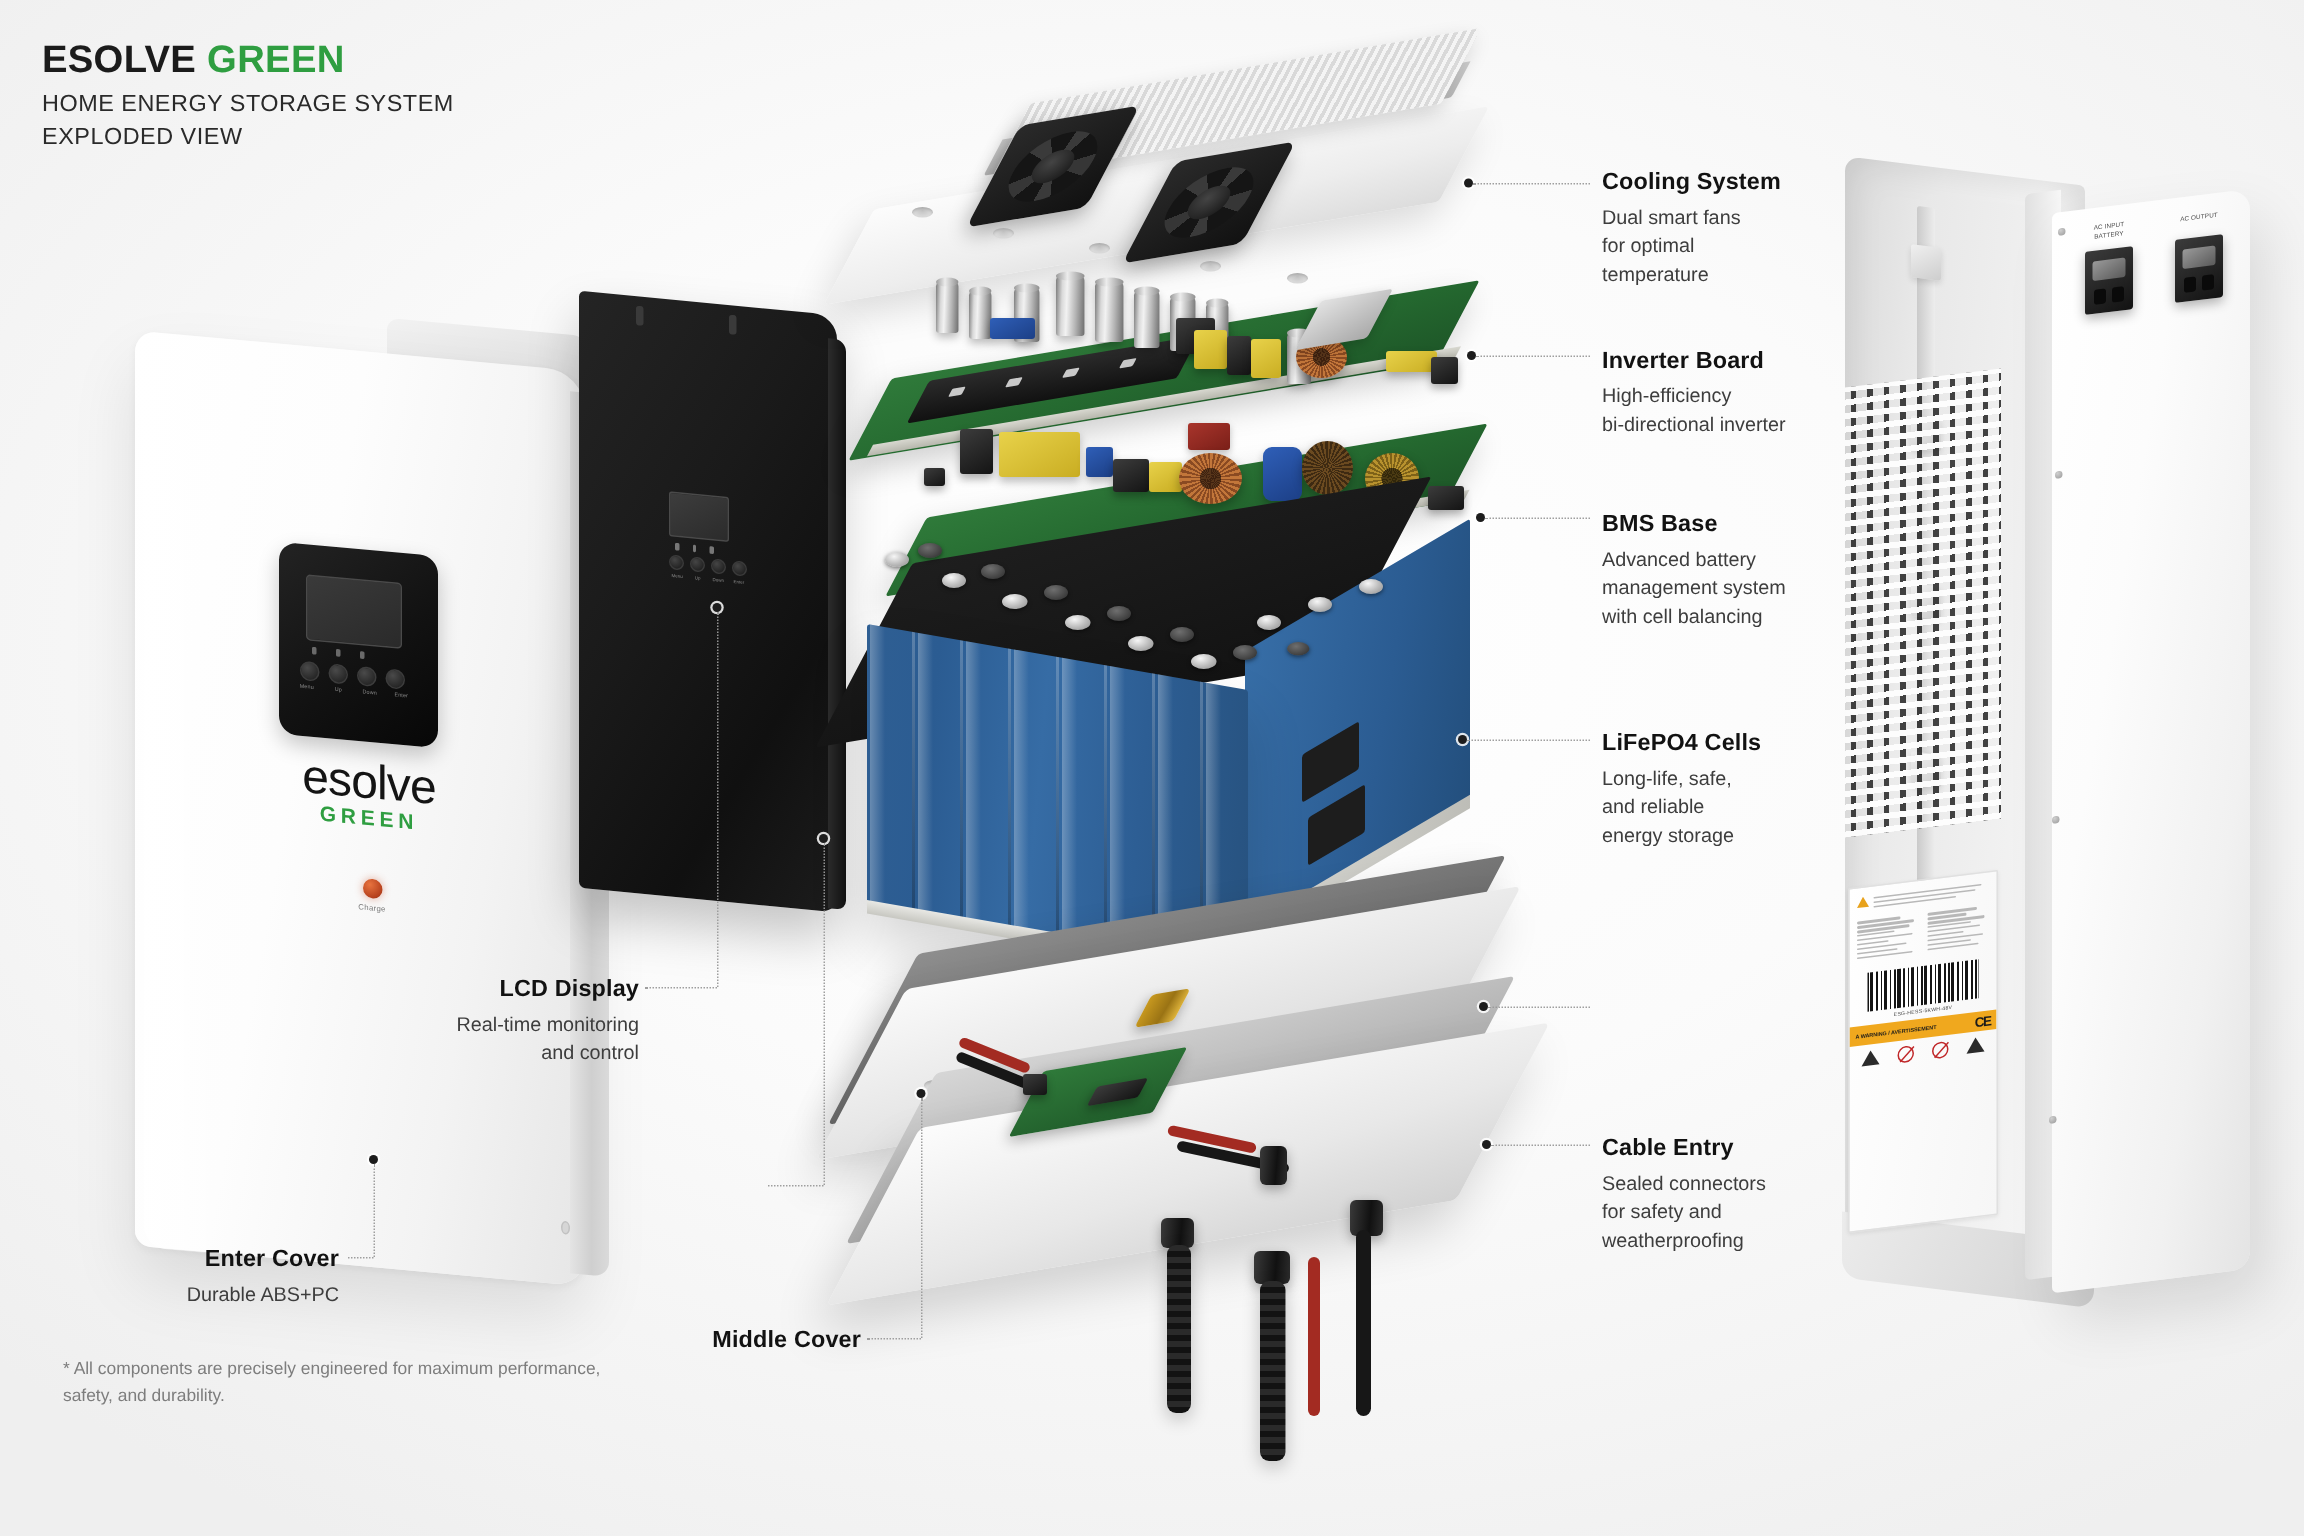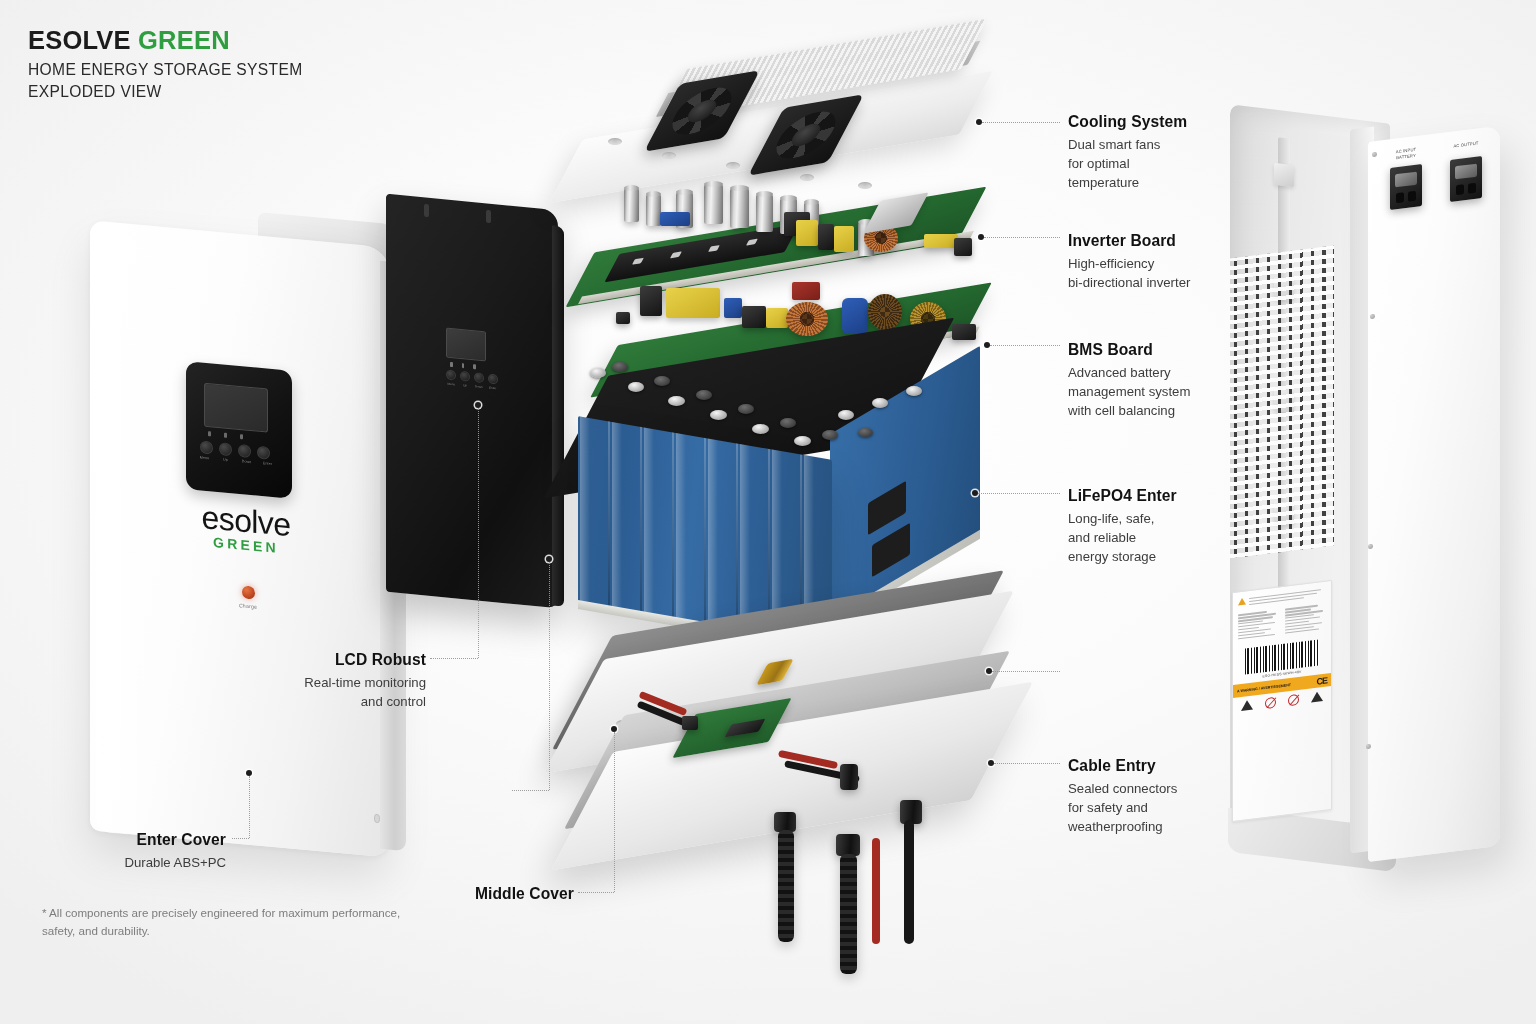--- a/index.html
+++ b/index.html
@@ -854,40 +854,40 @@
     <div class="desc">Dual smart fans
 for optimal
 temperature</div>
   </div>
   <div class="callout right" style="left:1068px; top:232px;">
     <div class="ttl">Inverter Board</div>
     <div class="desc">High-efficiency
 bi-directional inverter</div>
   </div>
   <div class="callout right" style="left:1068px; top:341px;">
-    <div class="ttl">BMS Board</div>
+    <div class="ttl">BMS Base</div>
     <div class="desc">Advanced battery
 management system
 with cell balancing</div>
   </div>
   <div class="callout right" style="left:1068px; top:487px;">
-    <div class="ttl">LiFePO4 Enter</div>
+    <div class="ttl">LiFePO4 Cells</div>
     <div class="desc">Long-life, safe,
 and reliable
 energy storage</div>
   </div>
   <div class="callout right" style="left:1068px; top:757px;">
     <div class="ttl">Cable Entry</div>
     <div class="desc">Sealed connectors
 for safety and
 weatherproofing</div>
   </div>
 
   <div class="callout left" style="left:220px; top:651px; width:206px;">
-    <div class="ttl">LCD Robust</div>
+    <div class="ttl">LCD Display</div>
     <div class="desc">Real-time monitoring
 and control</div>
   </div>
   <div class="callout left" style="left:372px; top:885px; width:202px;">
     <div class="ttl">Middle Cover</div>
   </div>
   <div class="callout left" style="left:26px; top:831px; width:200px;">
     <div class="ttl">Enter Cover</div>
     <div class="desc">Durable ABS+PC</div>
   </div>

